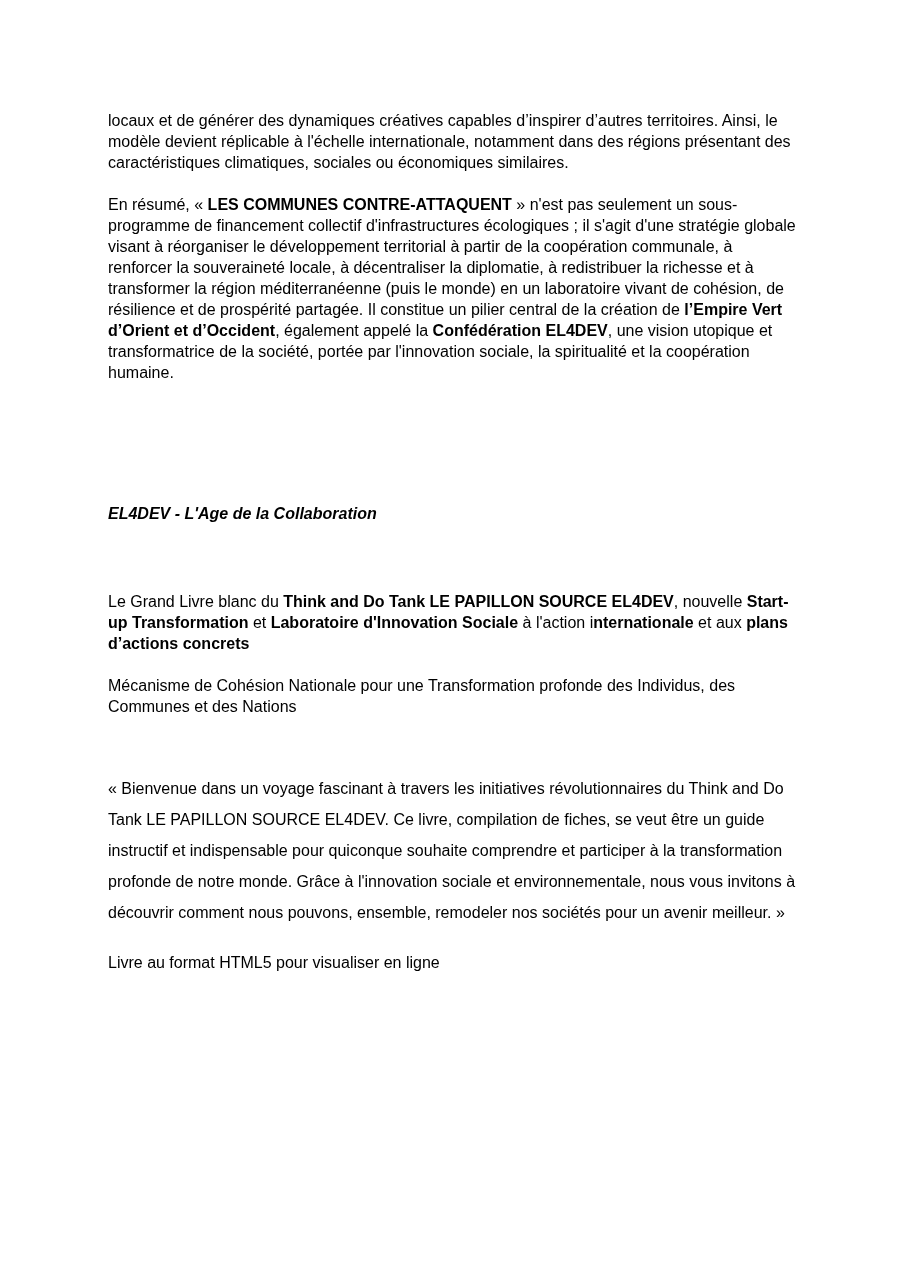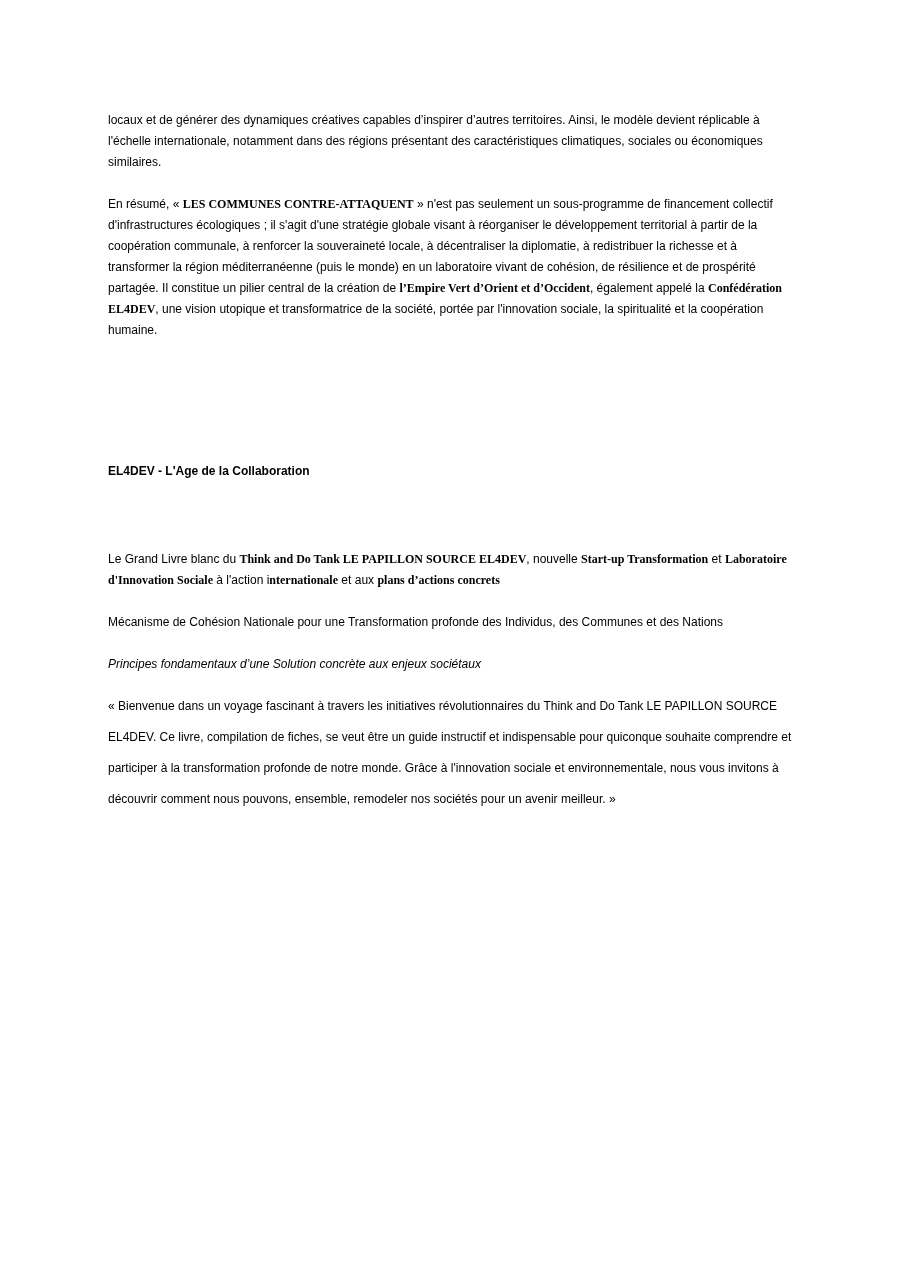--- a/index.html
+++ b/index.html
@@ -11,33 +11,33 @@
     font-family: "Liberation Sans", "DejaVu Sans", sans-serif;
     color: #000000;
   }
   .page {
     width: 905px;
     height: 1280px;
     background: #ffffff;
     padding: 110px 105px 0 108px;
   }
   .page p {
-    font-size: 12px;
+    font-size: 16px;
     line-height: 21px;
     text-align: left;
   }
-  .b { font-weight: bold; font-family: Liberation Serif, serif; }
+  .b { font-weight: bold; }
   .p-summary  { margin-top: 21px; }
-  .heading    { margin-top: 120px; font-weight: bold; }
+  .heading    { margin-top: 120px; font-weight: bold; font-style: italic; }
   .p-book     { margin-top: 67px; }
   .p-free     { margin-top: 21px; }
   .p-mech     { margin-top: 21px; }
   .p-princ    { margin-top: 21px; font-style: italic; }
   .p-tags     { margin-top: 63px; font-weight: bold; }
-  .p-quote    { margin-top: 16px; line-height: 31px !important; }
+  .p-quote    { margin-top: 56px; line-height: 31px !important; }
   .p-html5    { margin-top: 24px; }
 </style>
 </head>
 <body>
 
 <div class="page">
 
   <p>
     <span>locaux et de générer des dynamiques créatives capables d’inspirer d’autres territoires. Ainsi, le modèle devient réplicable à l'échelle internationale, notamment dans des régions présentant des caractéristiques climatiques, sociales ou économiques similaires.</span>
   </p>
@@ -52,23 +52,23 @@
 
   <p class="p-book">
     <span>Le Grand Livre blanc du </span><span class="b">Think and Do Tank LE PAPILLON SOURCE EL4DEV</span><span>, nouvelle </span><span class="b">Start-up Transformation</span><span> et </span><span class="b">Laboratoire d'Innovation Sociale</span><span> à l'action i</span><span class="b">nternationale</span><span> et aux </span><span class="b">plans d’actions concrets</span>
   </p>
 
 
   <p class="p-mech">
     <span>Mécanisme de Cohésion Nationale pour une Transformation profonde des Individus, des Communes et des Nations</span>
   </p>
 
-  <p class="p-princ">
-    <span>Principes fondamentaux d’une Solution concrète aux enjeux sociétaux</span>
-  </p>
 
 
   <p class="p-quote">
     <span>« Bienvenue dans un voyage fascinant à travers les initiatives révolutionnaires du Think and Do Tank LE PAPILLON SOURCE EL4DEV. Ce livre, compilation de fiches, se veut être un guide instructif et indispensable pour quiconque souhaite comprendre et participer à la transformation profonde de notre monde. Grâce à l'innovation sociale et environnementale, nous vous invitons à découvrir comment nous pouvons, ensemble, remodeler nos sociétés pour un avenir meilleur. »</span>
   </p>
 
+  <p class="p-html5">
+    <span>Livre au format HTML5 pour visualiser en ligne</span>
+  </p>
 
 </div>
 
 </body></html>

